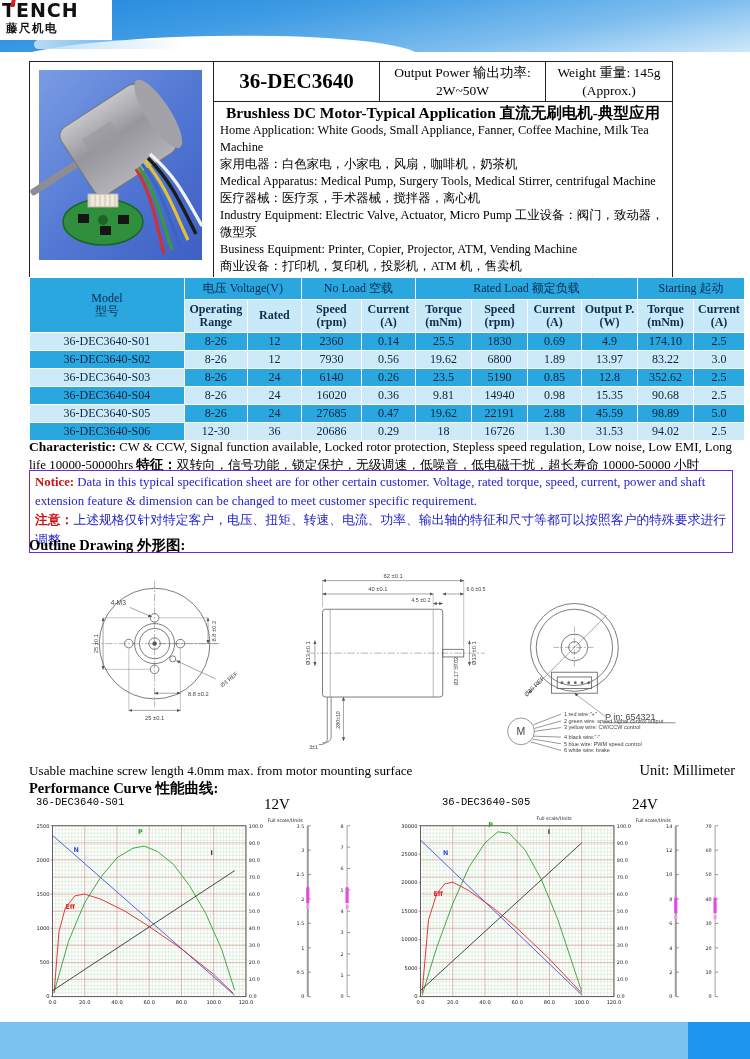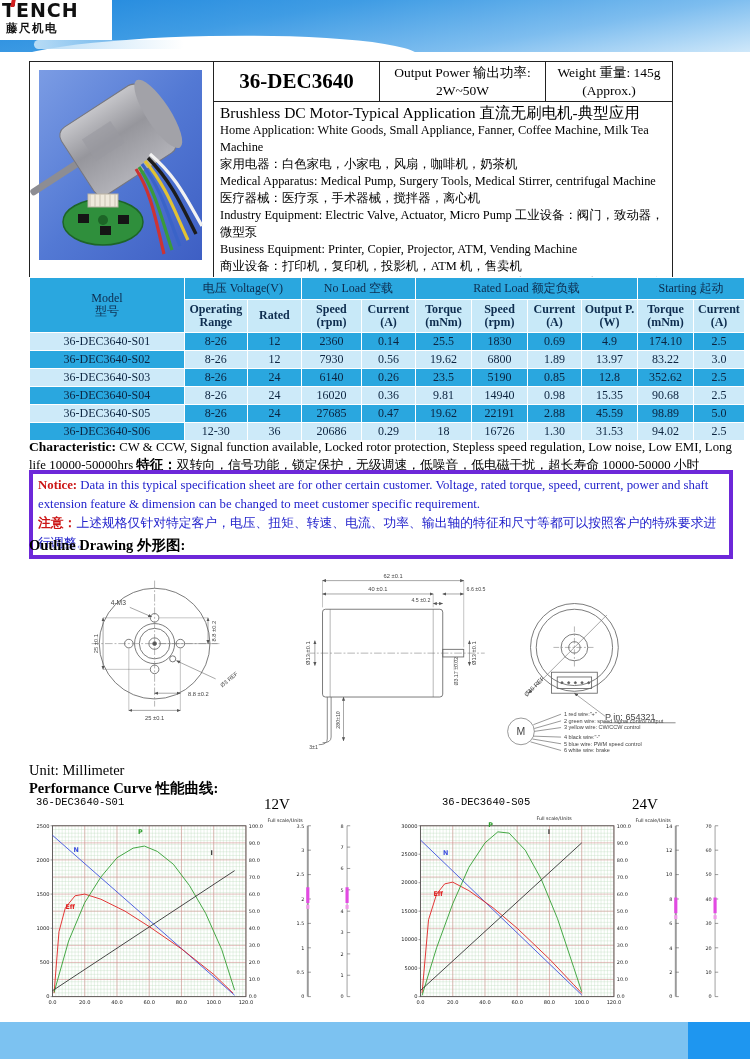--- a/index.html
+++ b/index.html
@@ -22,34 +22,34 @@
         background:linear-gradient(90deg,#b8dcf6,rgba(255,255,255,0));border-radius:5px;}
   
   .info-table{border-collapse:collapse;width:644px;position:absolute;left:29px;top:61px;padding-left:43px;}
   .info-table td{border:1.6px solid #222;vertical-align:top;box-sizing:border-box;}
   td.photo-cell{width:184px;padding:0;}
   td.model-cell{width:166px;font-size:21px;font-weight:bold;text-align:center;
         vertical-align:middle;height:40px;}
   td.pow-cell{width:166px;font-size:13.5px;text-align:center;vertical-align:middle;line-height:1.3;}
   td.weight-cell{font-size:13.5px;text-align:center;vertical-align:middle;line-height:1.3;}
   td.apps-cell{padding:1px 6px 0 6px;font-size:12.4px;line-height:1.37;}
-  .apps-title{font-size:15.5px;font-weight:normal;line-height:1.25;}
+  .apps-title{font-size:15.5px;font-weight:bold;line-height:1.25;text-align:center;}
   
   .spec-table{border-collapse:collapse;table-layout:fixed;width:716px;position:absolute;
         left:29px;top:277px;text-align:center;font-size:12px;}
   .spec-table th,.spec-table td{border:1px solid #fff;padding:0 1px;line-height:1.12;
         overflow:hidden;font-weight:normal;}
   .spec-table .hdr1{background:#2aa7df;color:#0d2c4e;height:21px;}
   .spec-table .hdr2{background:#c8e9f8;color:#0d2c4e;height:32px;font-weight:bold;}
   .spec-table td.mid{background:#2aa7df;color:#0c2440;height:17px;}
   .spec-table td.light{background:#cdeaf9;color:#0c2440;height:17px;}
   
   .char-p{position:absolute;left:29px;top:438px;width:718px;font-size:12.8px;line-height:1.3;margin:0;}
   .char-label{font-weight:bold;font-size:13.5px;}
-  .notice-box{position:absolute;left:29px;top:470px;width:704px;border:4px solid #6d28d9;
+  .notice-box{position:absolute;left:29px;top:470px;width:704px;border:1px solid #6d28d9;
         padding:2px 5px;font-size:12.8px;line-height:1.5;color:#2323cc;box-sizing:border-box;}
   .notice-label{color:#cc1515;font-weight:bold;}
   
   .outline-title{position:absolute;left:29px;top:536px;font-size:14.5px;font-weight:bold;margin:0;}
   .outline-svg{position:absolute;left:22px;top:552px;}
   .outline-svg text{font-family:"Liberation Sans",sans-serif;fill:#444;}
   .notes-row{position:absolute;left:29px;top:762px;width:706px;display:flex;
         justify-content:space-between;align-items:baseline;}
   .screw-note{font-size:13.2px;}
   .unit-note{font-size:14.5px;}
@@ -376,20 +376,21 @@
       <text x="551" y="172" font-size="5.8" stroke="none">1 red wire:"+"</text>
       <text x="551" y="179" font-size="5.8" stroke="none">2 green wire: speed signal control output</text>
       <text x="551" y="186" font-size="5.8" stroke="none">3 yellow wire: CW/CCW control</text>
       <text x="551" y="196" font-size="5.8" stroke="none">4 black wire:"-"</text>
       <text x="551" y="203" font-size="5.8" stroke="none">5 blue wire: PWM speed control</text>
       <text x="551" y="210" font-size="5.8" stroke="none">6 white wire: brake</text>
     </g>
   </svg>
 
   <div class="notes-row">
+    <span class="screw-note">Usable machine screw length 4.0mm max. from motor mounting surface</span>
     <span class="unit-note">Unit: Millimeter</span>
   </div>
 
   <h3 class="perf-title">Performance Curve 性能曲线:</h3>
   <div class="charts-row">
     <div class="chart-block cb-left">
       <div class="chart-head">
         <span class="ch-model">36-DEC3640-S01</span>
         <span class="ch-volt">12V</span>
       </div>

